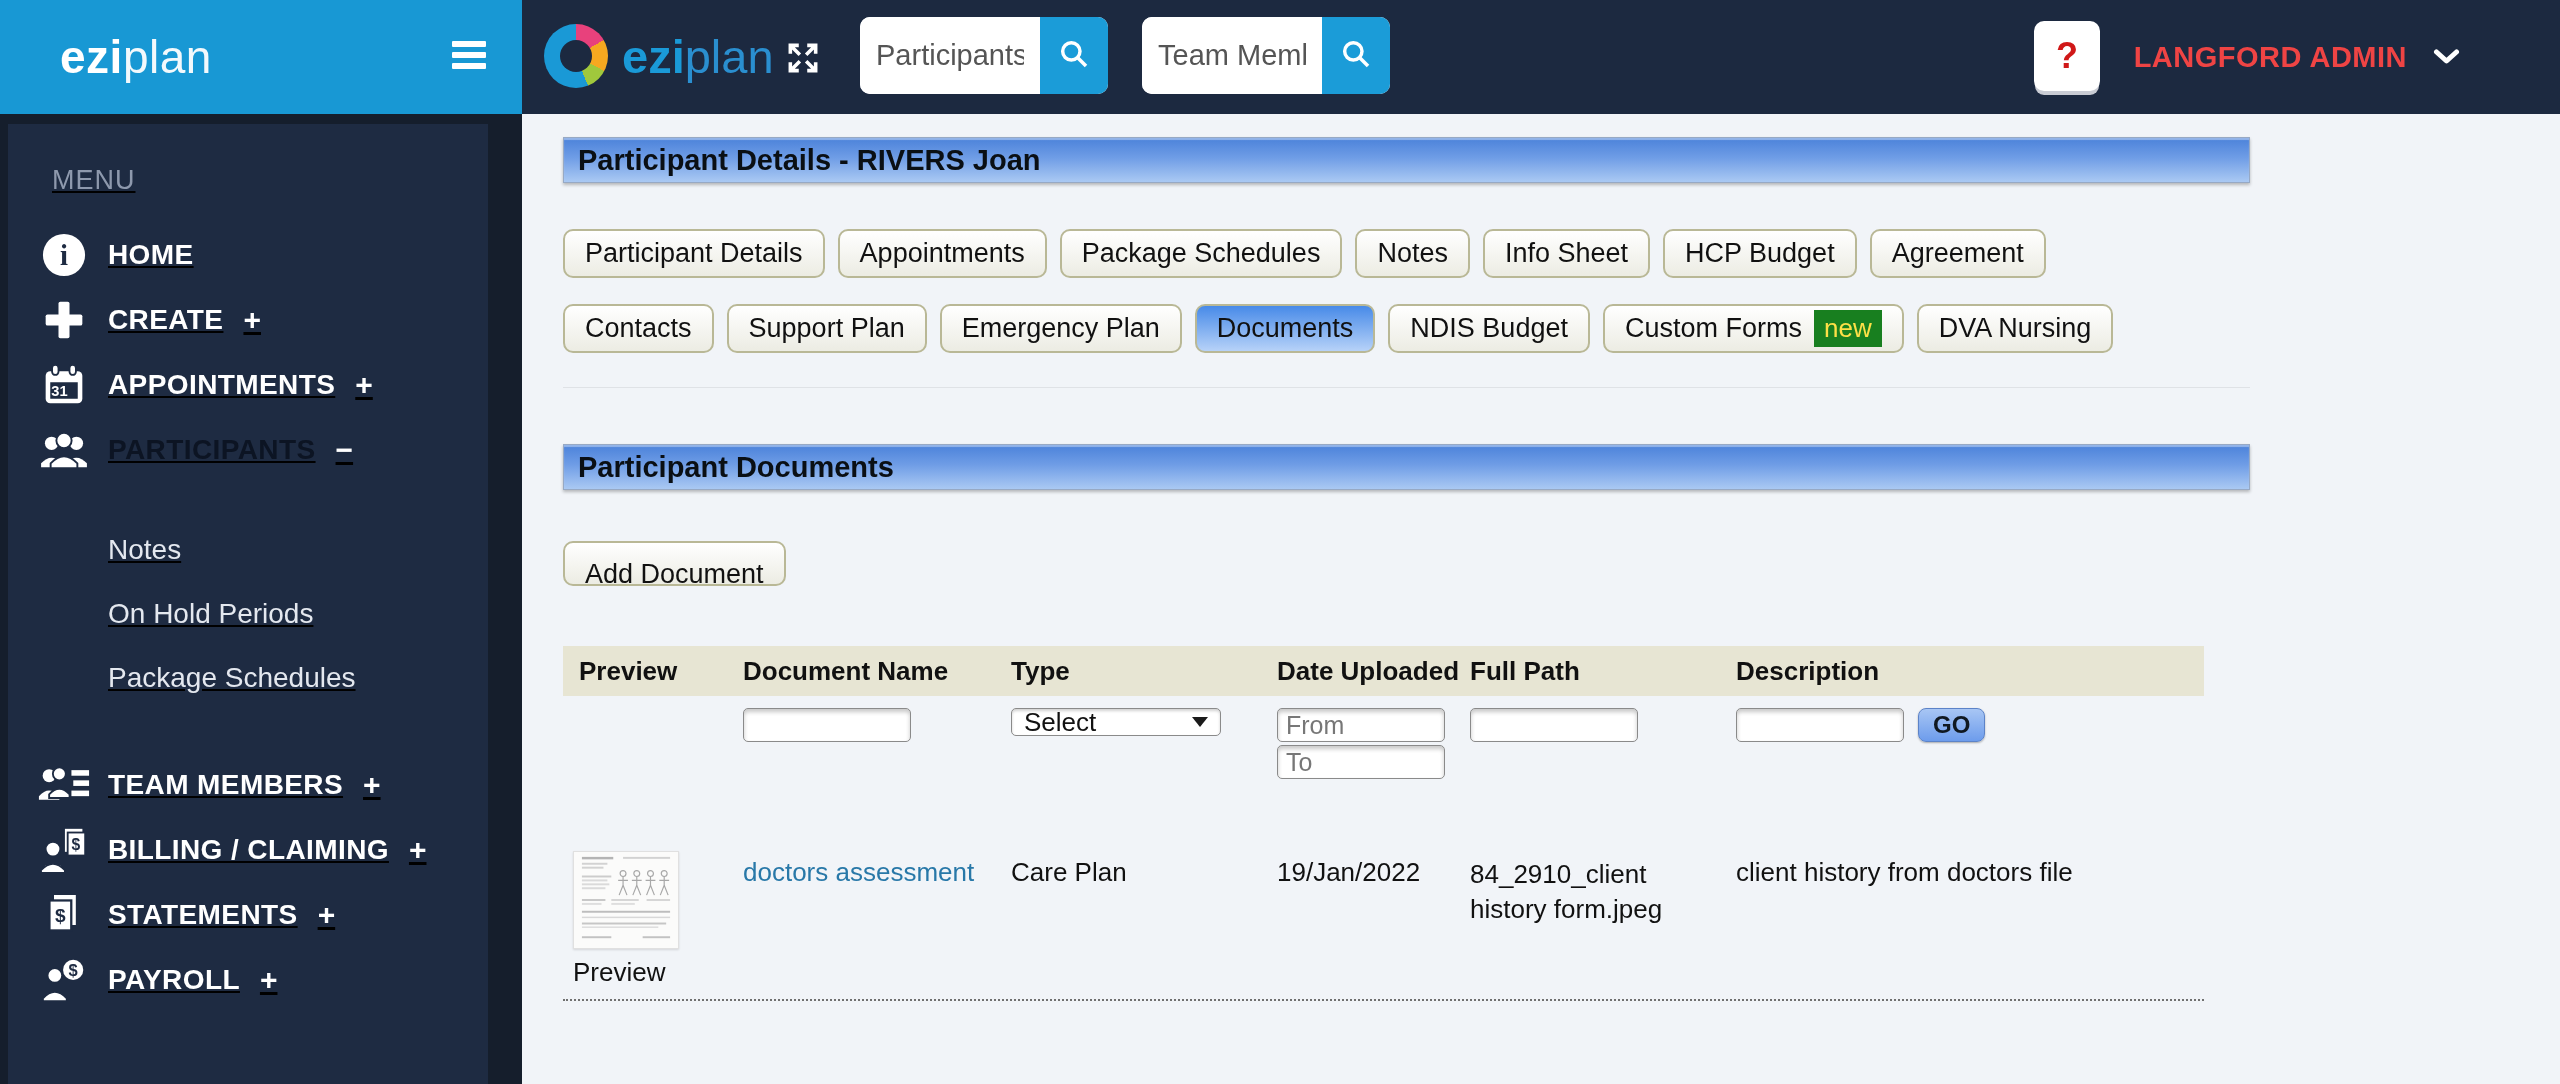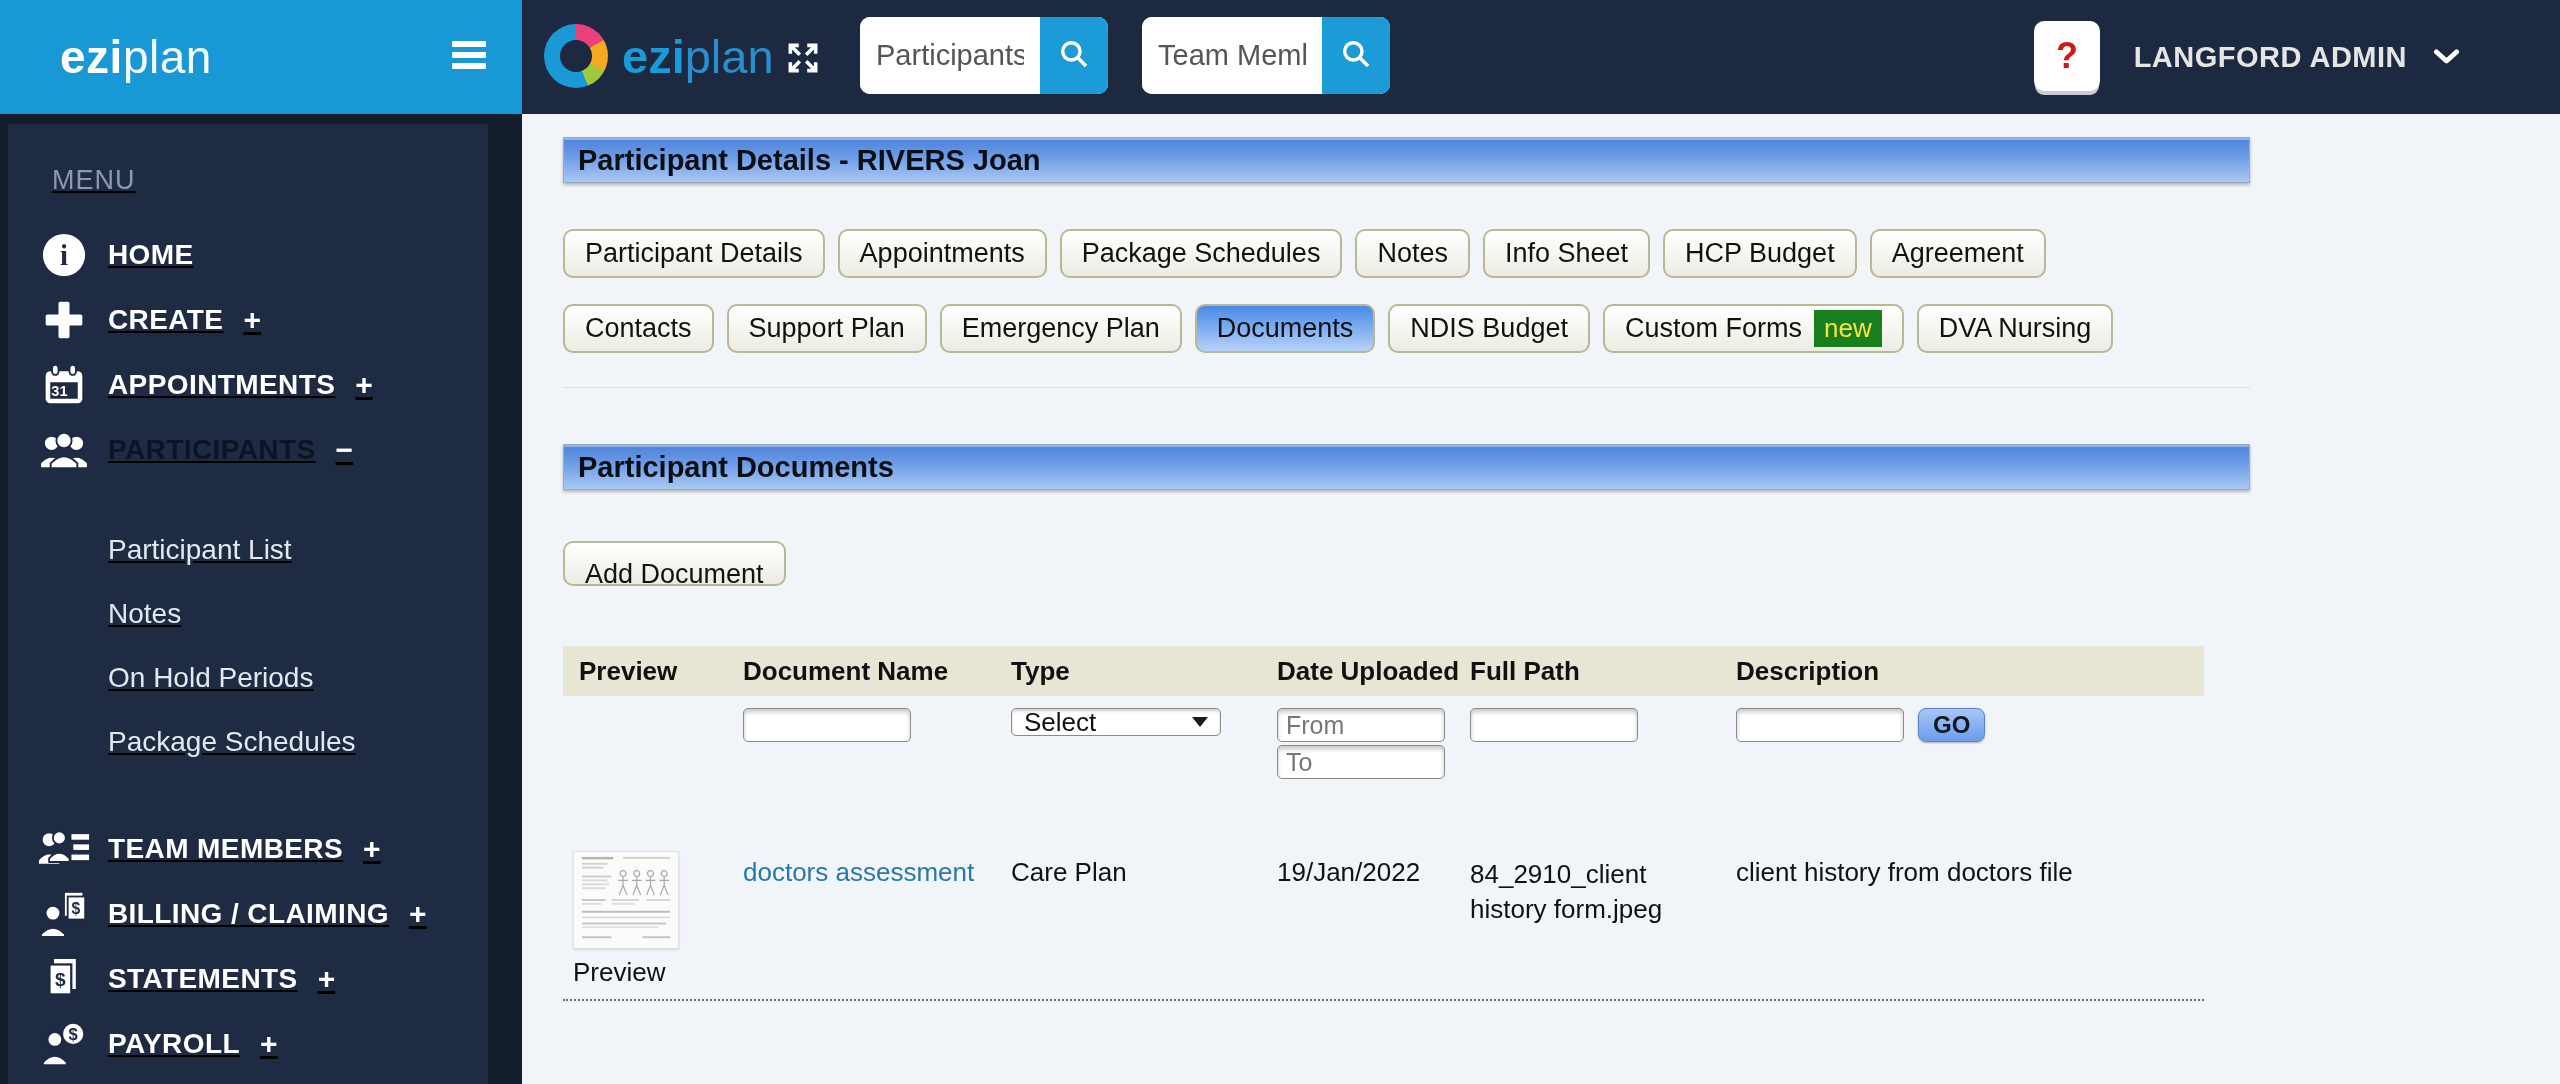--- a/index.html
+++ b/index.html
@@ -44,21 +44,21 @@
   #fullscreen-btn { position:absolute; left:262px; top:39px; width:38px; height:38px; cursor:pointer; }
   .search-group { position:absolute; top:17px; height:77px; width:248px; background:#fff; border-radius:10px; display:flex; overflow:hidden; }
   #search-participants { left:338px; }
   #search-team { left:620px; }
   .search-input { border:none; outline:none; width:180px; font-size:29px; padding:0 16px; color:#555; font-family:"Liberation Sans",sans-serif; }
   .search-input::placeholder { color:#555; opacity:1; }
   .search-btn { width:68px; border:none; background:#1b9cd8; display:flex; align-items:center; justify-content:center; cursor:pointer; }
   #help-btn { position:absolute; left:1512px; top:21px; width:66px; height:70px; background:#fff; border:none; border-radius:10px;
     color:#d01818; font-size:36px; font-weight:bold; cursor:pointer; box-shadow:0 5px 0 -1px #c9ccd4; font-family:"Liberation Sans",sans-serif; }
   #user-menu { position:absolute; right:100px; top:0; height:114px; display:flex; align-items:center; cursor:pointer; }
-  #user-name { color:#e5e5e5; font-weight:bold; font-size:29px; letter-spacing:.5px;text-align:center; }
+  #user-name { color:#ef4444; font-weight:bold; font-size:29px; letter-spacing:.5px;text-align:center; }
   #user-chevron { margin-left:26px; display:flex; }
 
   
   #main { position:absolute; left:522px; top:114px; right:0; bottom:0; background:#f1f4f8; }
   .content { margin-left:41px; width:1687px; }
   .section-bar {
     height:46px; line-height:44px; padding-left:14px;
     background:linear-gradient(180deg,#4b82da 0%, #6f9de6 45%, #aac9f3 100%);
     border:1px solid #97a9c4; box-shadow:0 2px 3px rgba(0,0,0,.25), inset 0 2px 1px rgba(255,255,255,.4);
     color:#0a0f14; font-weight:bold; font-size:29px;
@@ -182,21 +182,20 @@
           <circle cx="26" cy="12" r="8" stroke="#1e2b42" stroke-width="2"></circle>
               <path d="M12 36q14-15 28 0v5H12z" stroke="#1e2b42" stroke-width="2"></path>
         </g>
           </svg>
       </span>
       <span class="nav-label">PARTICIPANTS</span>
       <span class="nav-expander">−</span>
     </div>
 
     <div class="sub-list">
-      <div class="sub-item">Participant List</div>
       <div class="sub-item">Notes</div>
       <div class="sub-item">On Hold Periods</div>
       <div class="sub-item">Package Schedules</div>
     </div>
 
     <div class="gap-block"></div>
 
     <div class="nav-item">
       <span class="nav-icon">
         <svg width="52" height="42" viewBox="0 0 56 44">

